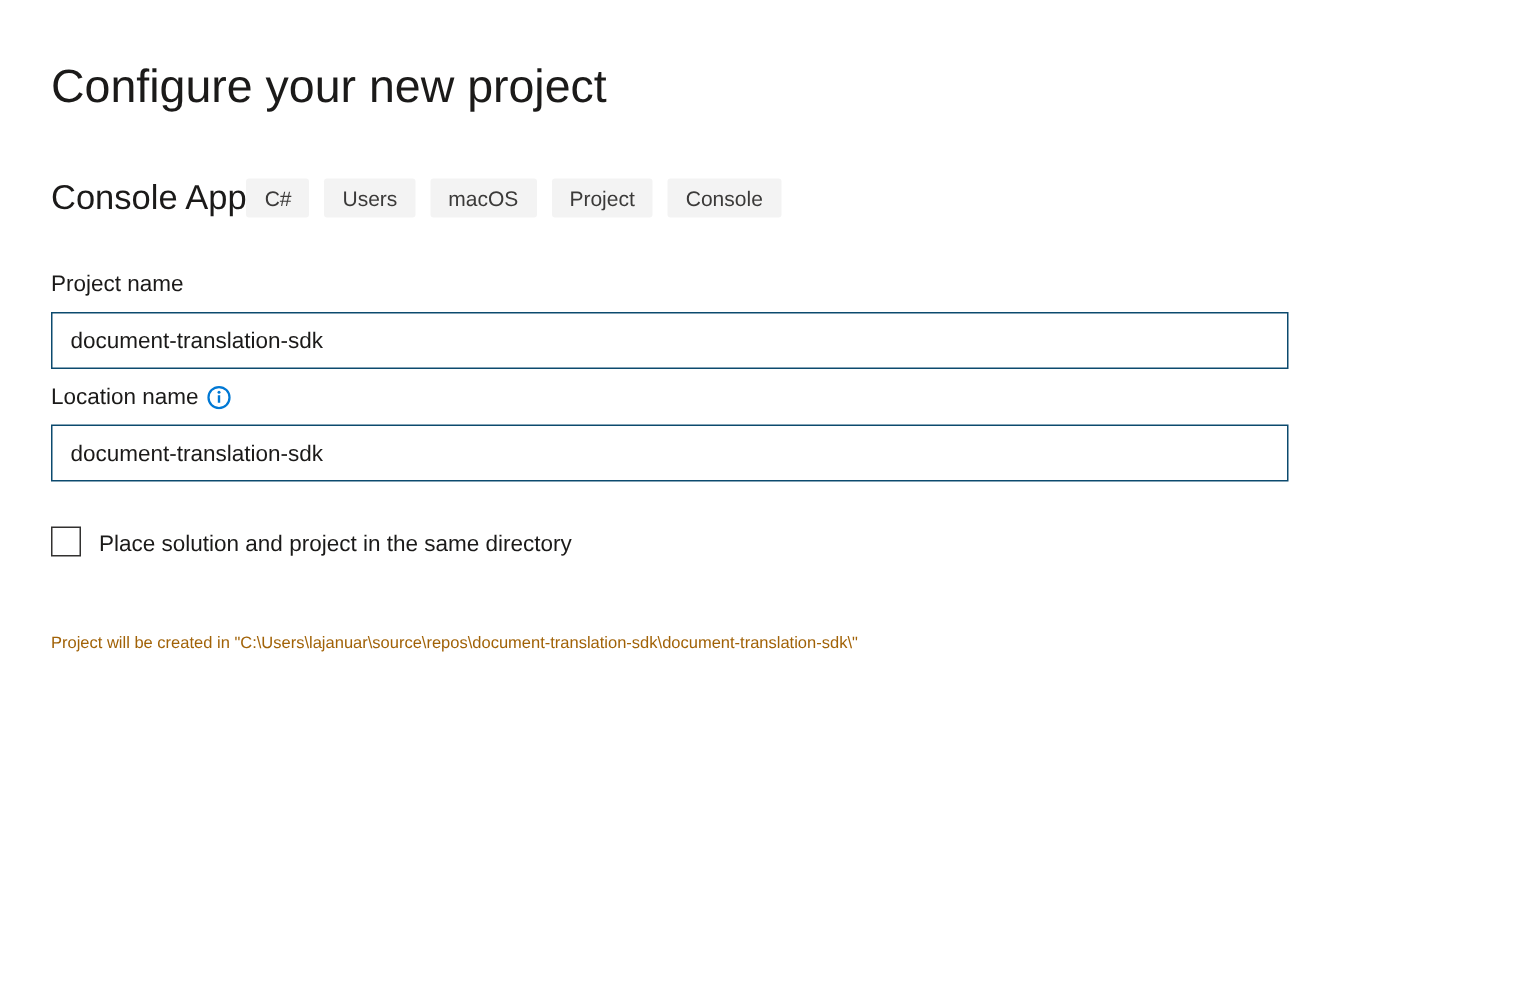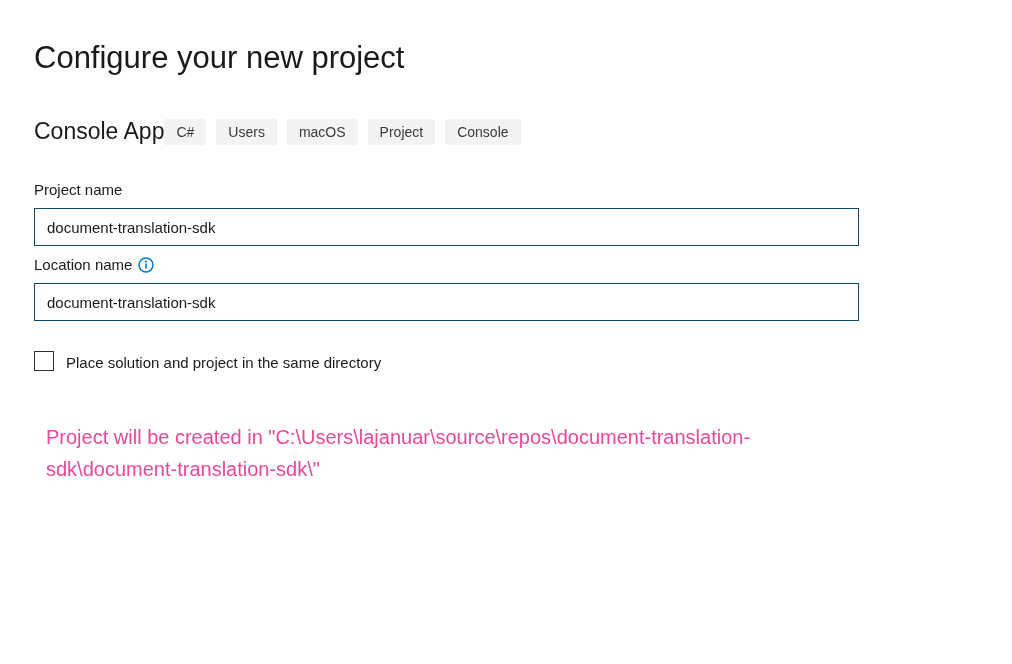--- a/index.html
+++ b/index.html
@@ -124,25 +124,24 @@
       height: 20px;
       border: 1.5px solid #323130;
       background: #ffffff;
       cursor: pointer;
     }
     .checkbox-label {
       font-size: 15px;
       color: #1b1a19;
     }
     .path-preview {
-      font-size: 20px;
-      color: #ec4899;
+      font-size: 11px;
+      color: #a16207;
       line-height: 1.6;
       max-width: 825px;
-      margin-left: 12px;
     }
   </style>
 </head>
 <body>
 
 <div class="container">
 
   <h1 class="page-title">Configure your new project</h1>
 
   <div class="template-row">

